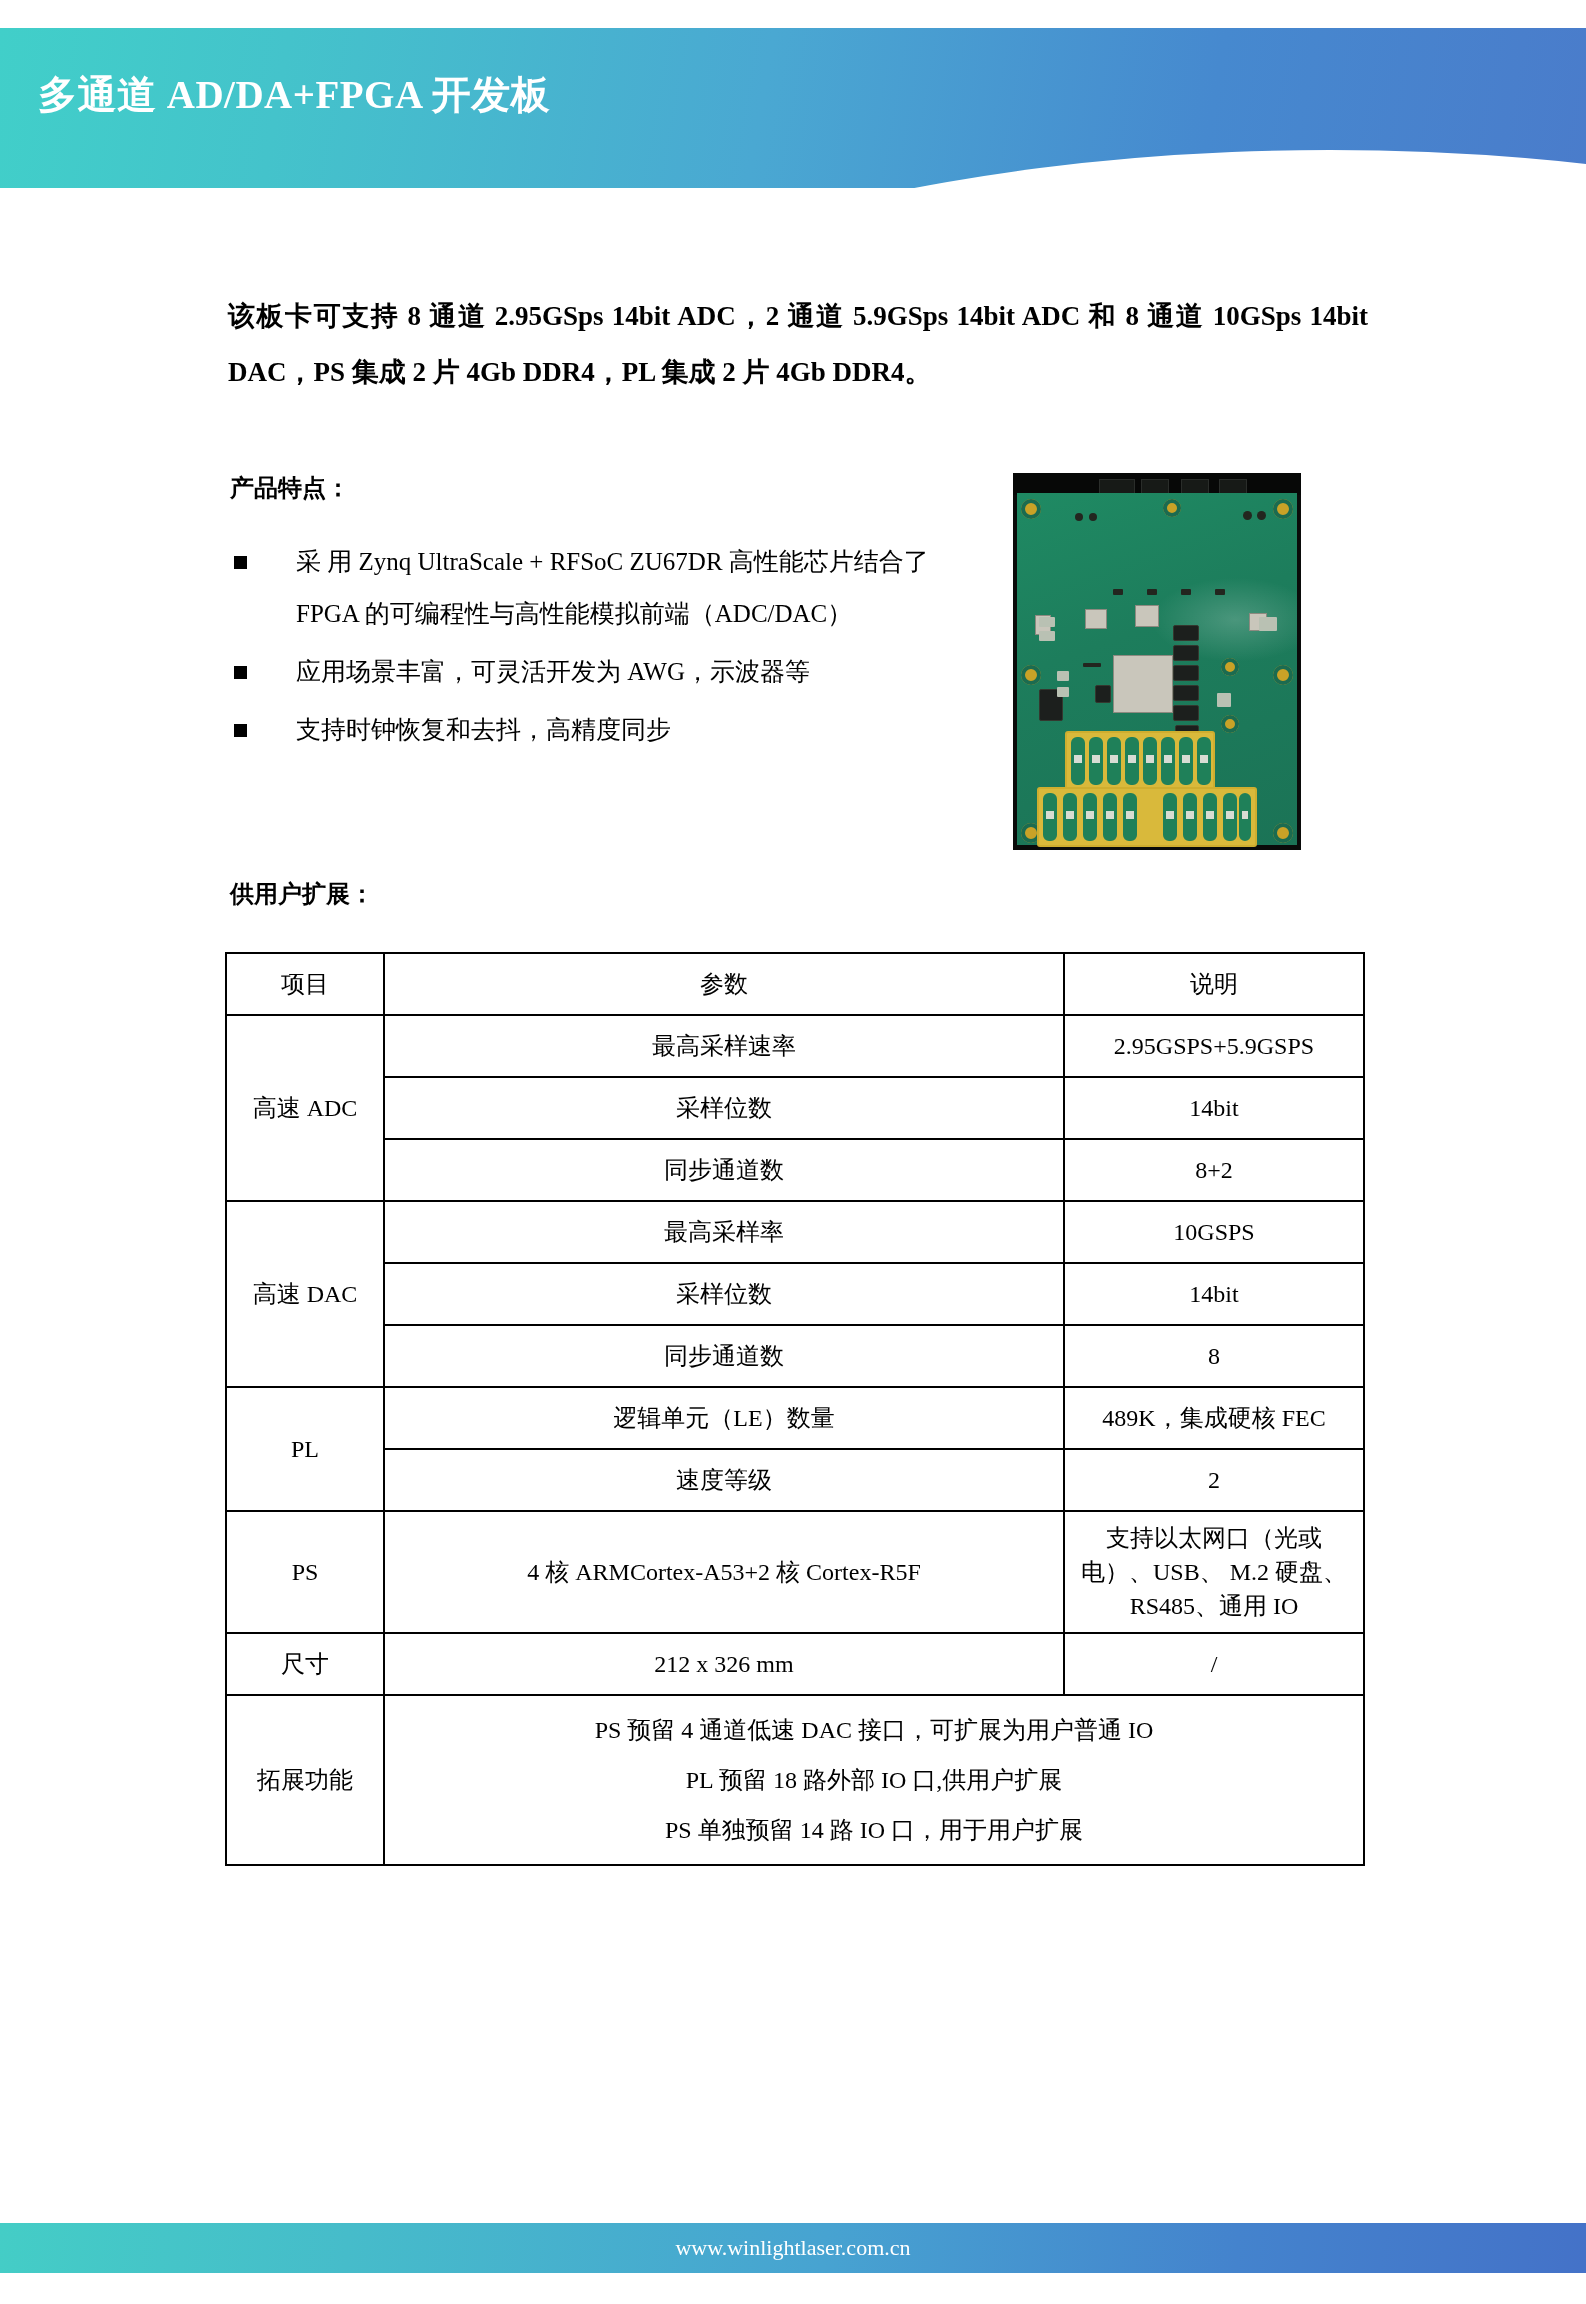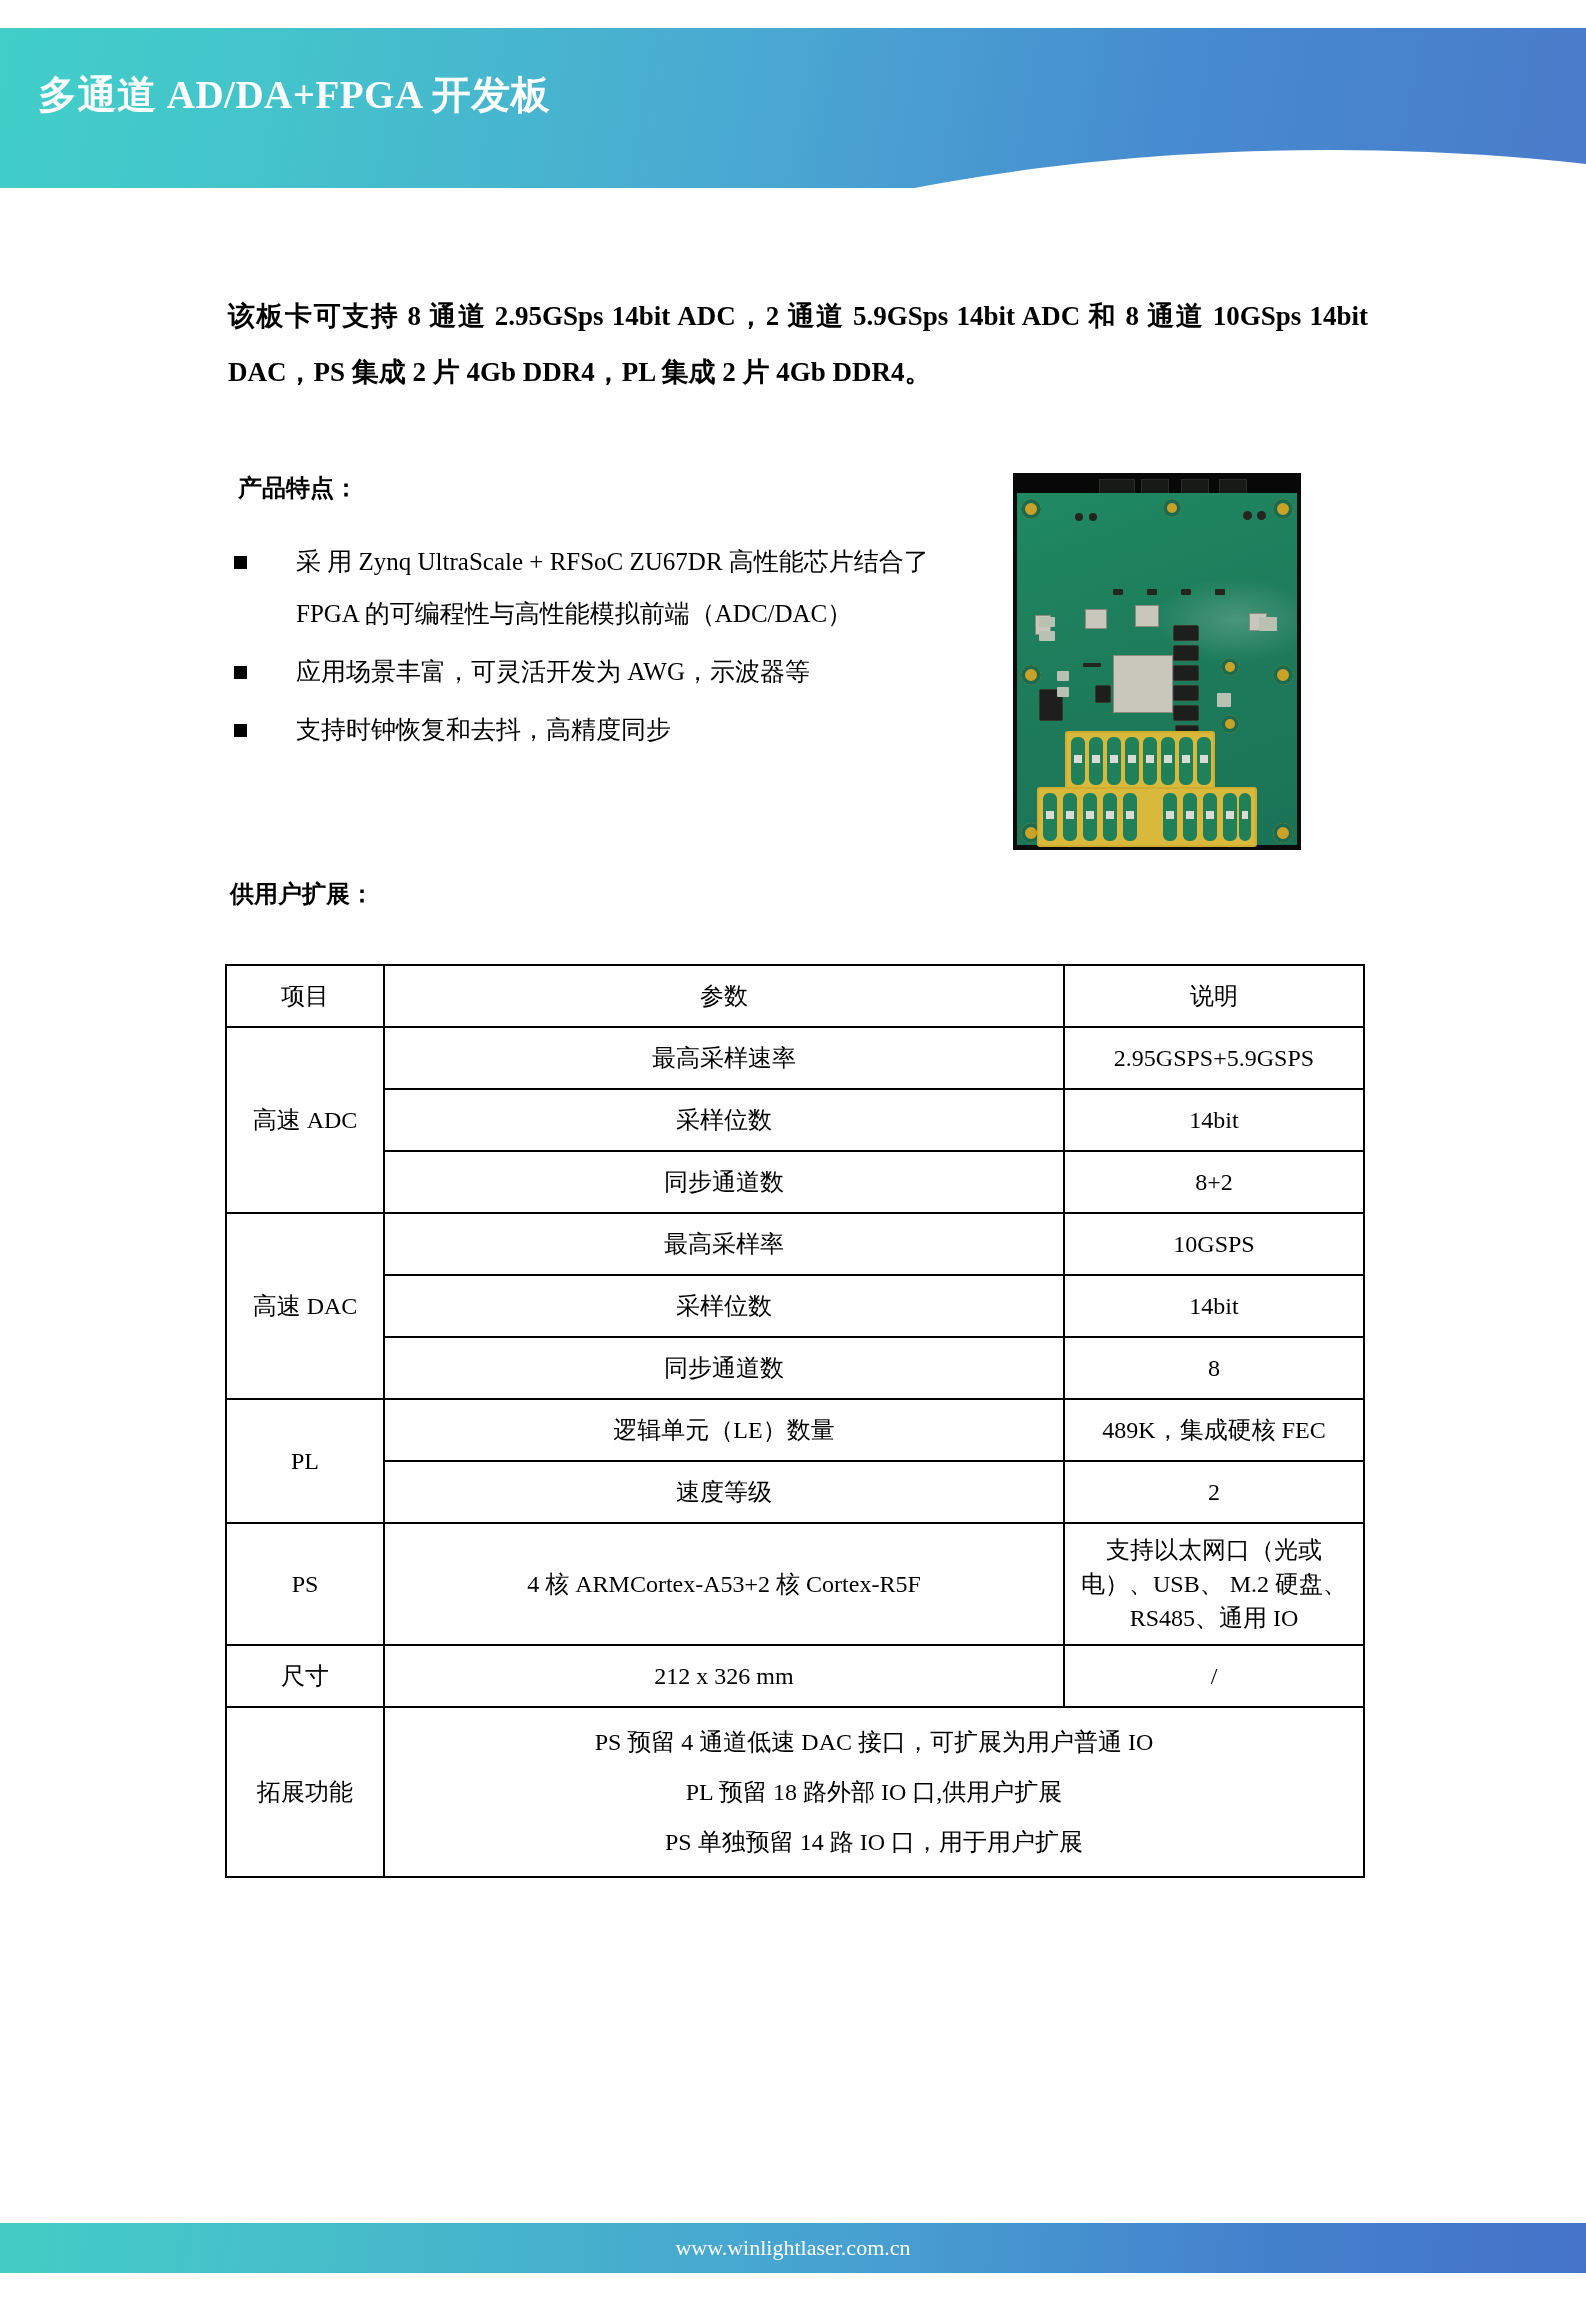--- a/index.html
+++ b/index.html
@@ -128,21 +128,21 @@
     font-weight: bold;
     text-align: justify;
   }
 
   .section-head {
     position: absolute;
     font-family: "Liberation Sans", "DejaVu Sans", sans-serif;
     font-size: 24px;
     font-weight: bold;
   }
-  #features-head { left: 238px; top: 472px; }
+  #features-head { left: 230px; top: 472px; }
   #specs-head    { left: 230px; top: 878px; }
 
   .bullets {
     position: absolute;
     left: 230px;
     top: 536px;
     width: 700px;
   }
   .bullet {
     position: relative;
@@ -240,21 +240,20 @@
   }
 
   
   .spec-table {
     position: absolute;
     left: 225px;
     top: 952px;
     width: 1138px;
     border-collapse: collapse;
     table-layout: fixed;
-    margin-top: 12px;
   }
   .spec-table td {
     border: 2px solid #000000;
     text-align: center;
     vertical-align: middle;
     font-size: 24px;
     line-height: 42px;
     padding: 9px 6px;
   }
   .col-item  { width: 158px; }

